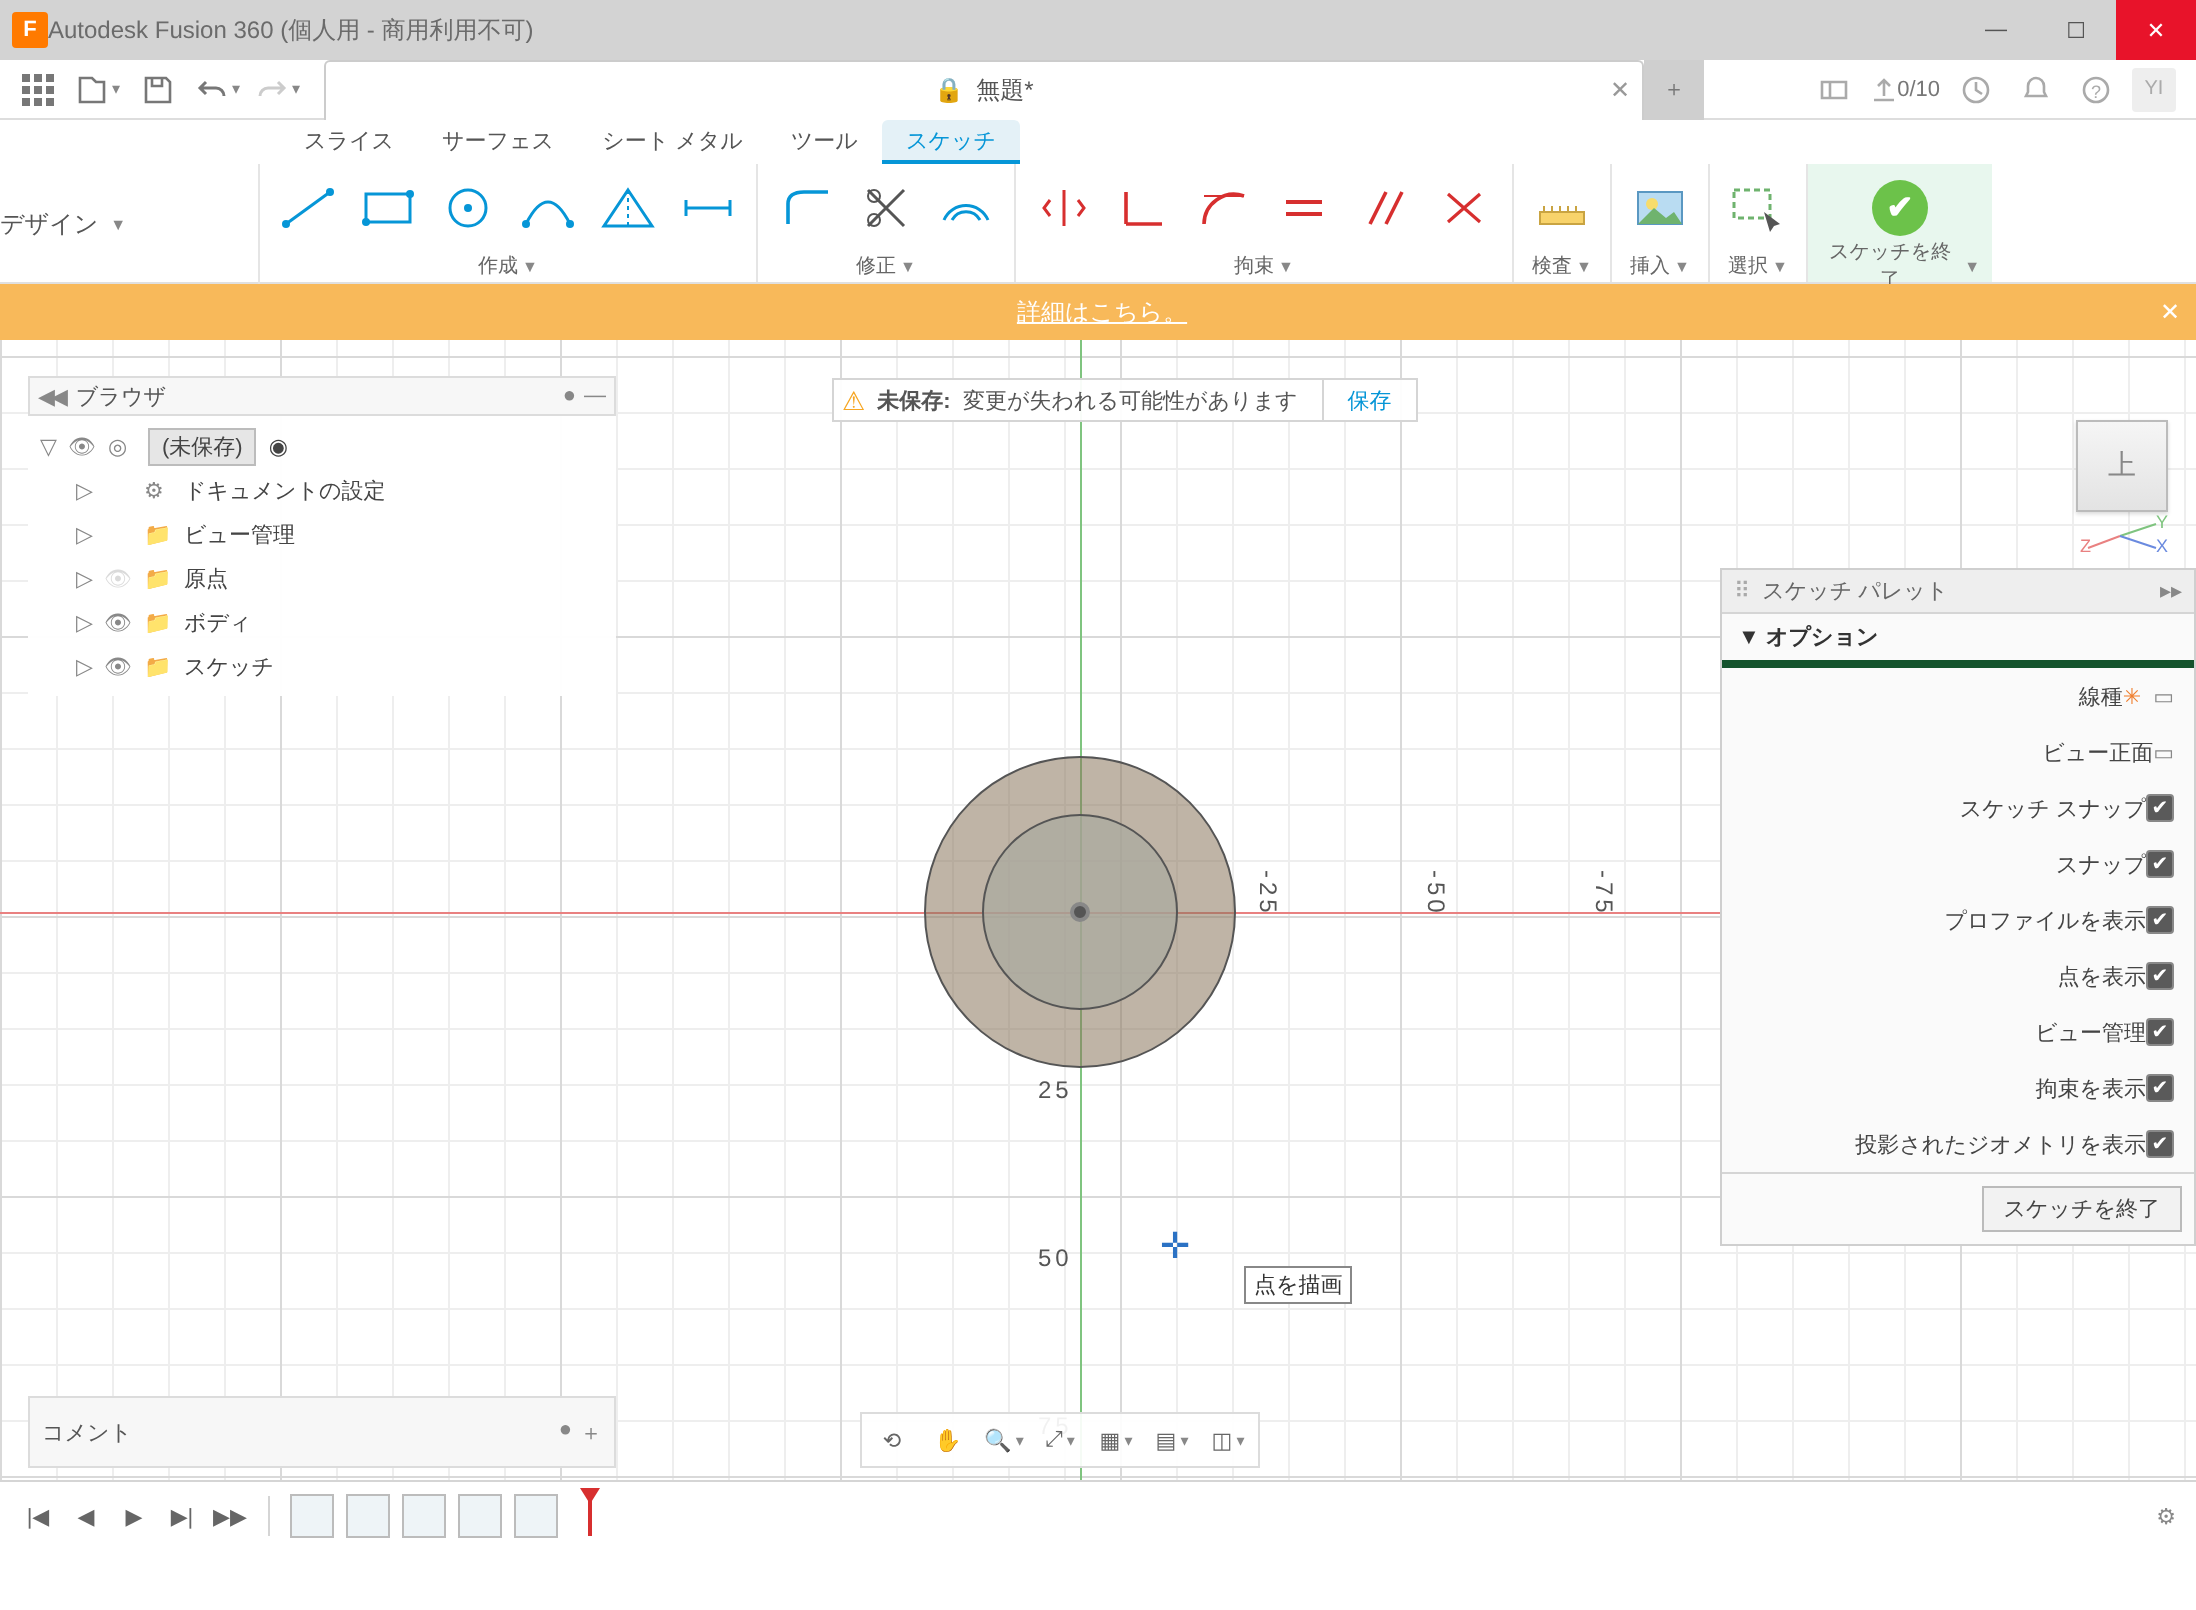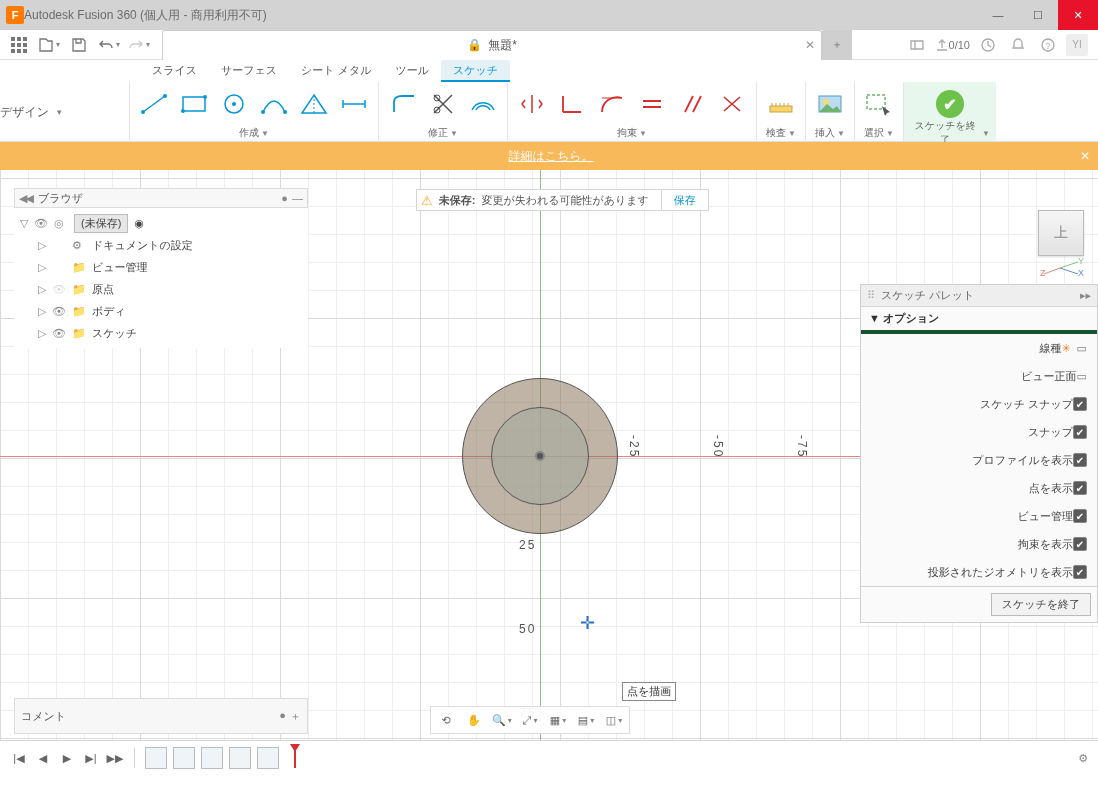--- a/index.html
+++ b/index.html
@@ -56,21 +56,21 @@
   .circle2{ position:absolute; width:98px; height:98px; border-radius:50%; background:rgba(170,170,160,0.7); left:491px; top:237px; border:1px solid #555;}
   .centerdot{ position:absolute; width:10px;height:10px;border-radius:50%;background:#555;left:535px;top:281px;border:2px solid #888;}
   .axis-label{ position:absolute; font-size:12px; color:#555; letter-spacing:2px; writing-mode:vertical-rl; }
   .save-prompt{ position:absolute; top:19px; left:416px; display:flex; align-items:center; height:22px; background:rgba(255,255,255,0.95); border:1px solid #d5d5d5; font-size:11px; color:#555;}
   .save-prompt .warn-icon{color:#f6a623; margin:0 6px 0 4px; font-size:13px;}
   .save-prompt .msg{padding-right:12px;}
   .save-prompt .save-btn{ border-left:1px solid #d5d5d5; padding:0 12px; color:#0696d7; height:100%; display:flex; align-items:center;}
   .viewcube{ position:absolute; top:40px; right:14px; width:46px;height:46px; border:1px solid #bbb; background:linear-gradient(#f5f5f5,#e3e3e3); display:flex; align-items:center; justify-content:center; color:#888; font-size:14px; box-shadow:0 1px 2px rgba(0,0,0,0.15);}
   .viewcube-axes{ position:absolute; top:86px; right:14px; font-size:10px;}
   .cursor-cross{ position:absolute; left:580px; top:442px; color:#2b72c4; font-size:18px;}
-  .tooltip{ position:absolute; left:622px; top:512px; background:#fff; border:1px solid #888; padding:1px 4px; font-size:11px;}
+  .tooltip{ position:absolute; left:622px; top:463px; background:#fff; border:1px solid #888; padding:1px 4px; font-size:11px;}
   
   .browser{ position:absolute; top:18px; left:14px; width:294px; background:rgba(255,255,255,0.96); border:none;}
   .browser-header{ display:flex; align-items:center; height:20px; font-size:11px; color:#555; padding:0 4px; background:#f7f7f7; border:1px solid #dcdcdc;}
   .browser-header .arrows{color:#888; letter-spacing:-2px; margin-right:6px;}
   .browser-header .dots{ margin-left:auto; color:#888; display:flex; gap:4px;}
   .tree{ padding:4px 2px;}
   .tree-row{ display:flex; align-items:center; height:22px; gap:2px; font-size:11px; color:#444; padding-left:4px;}
   .tree-row.root .name{ background:#e6e6e6; padding:1px 6px; border:1px solid #bcbcbc;}
   .tree-row .exp{ width:12px; color:#888;}
   .tree-row .eye{ width:18px; color:#888;}

